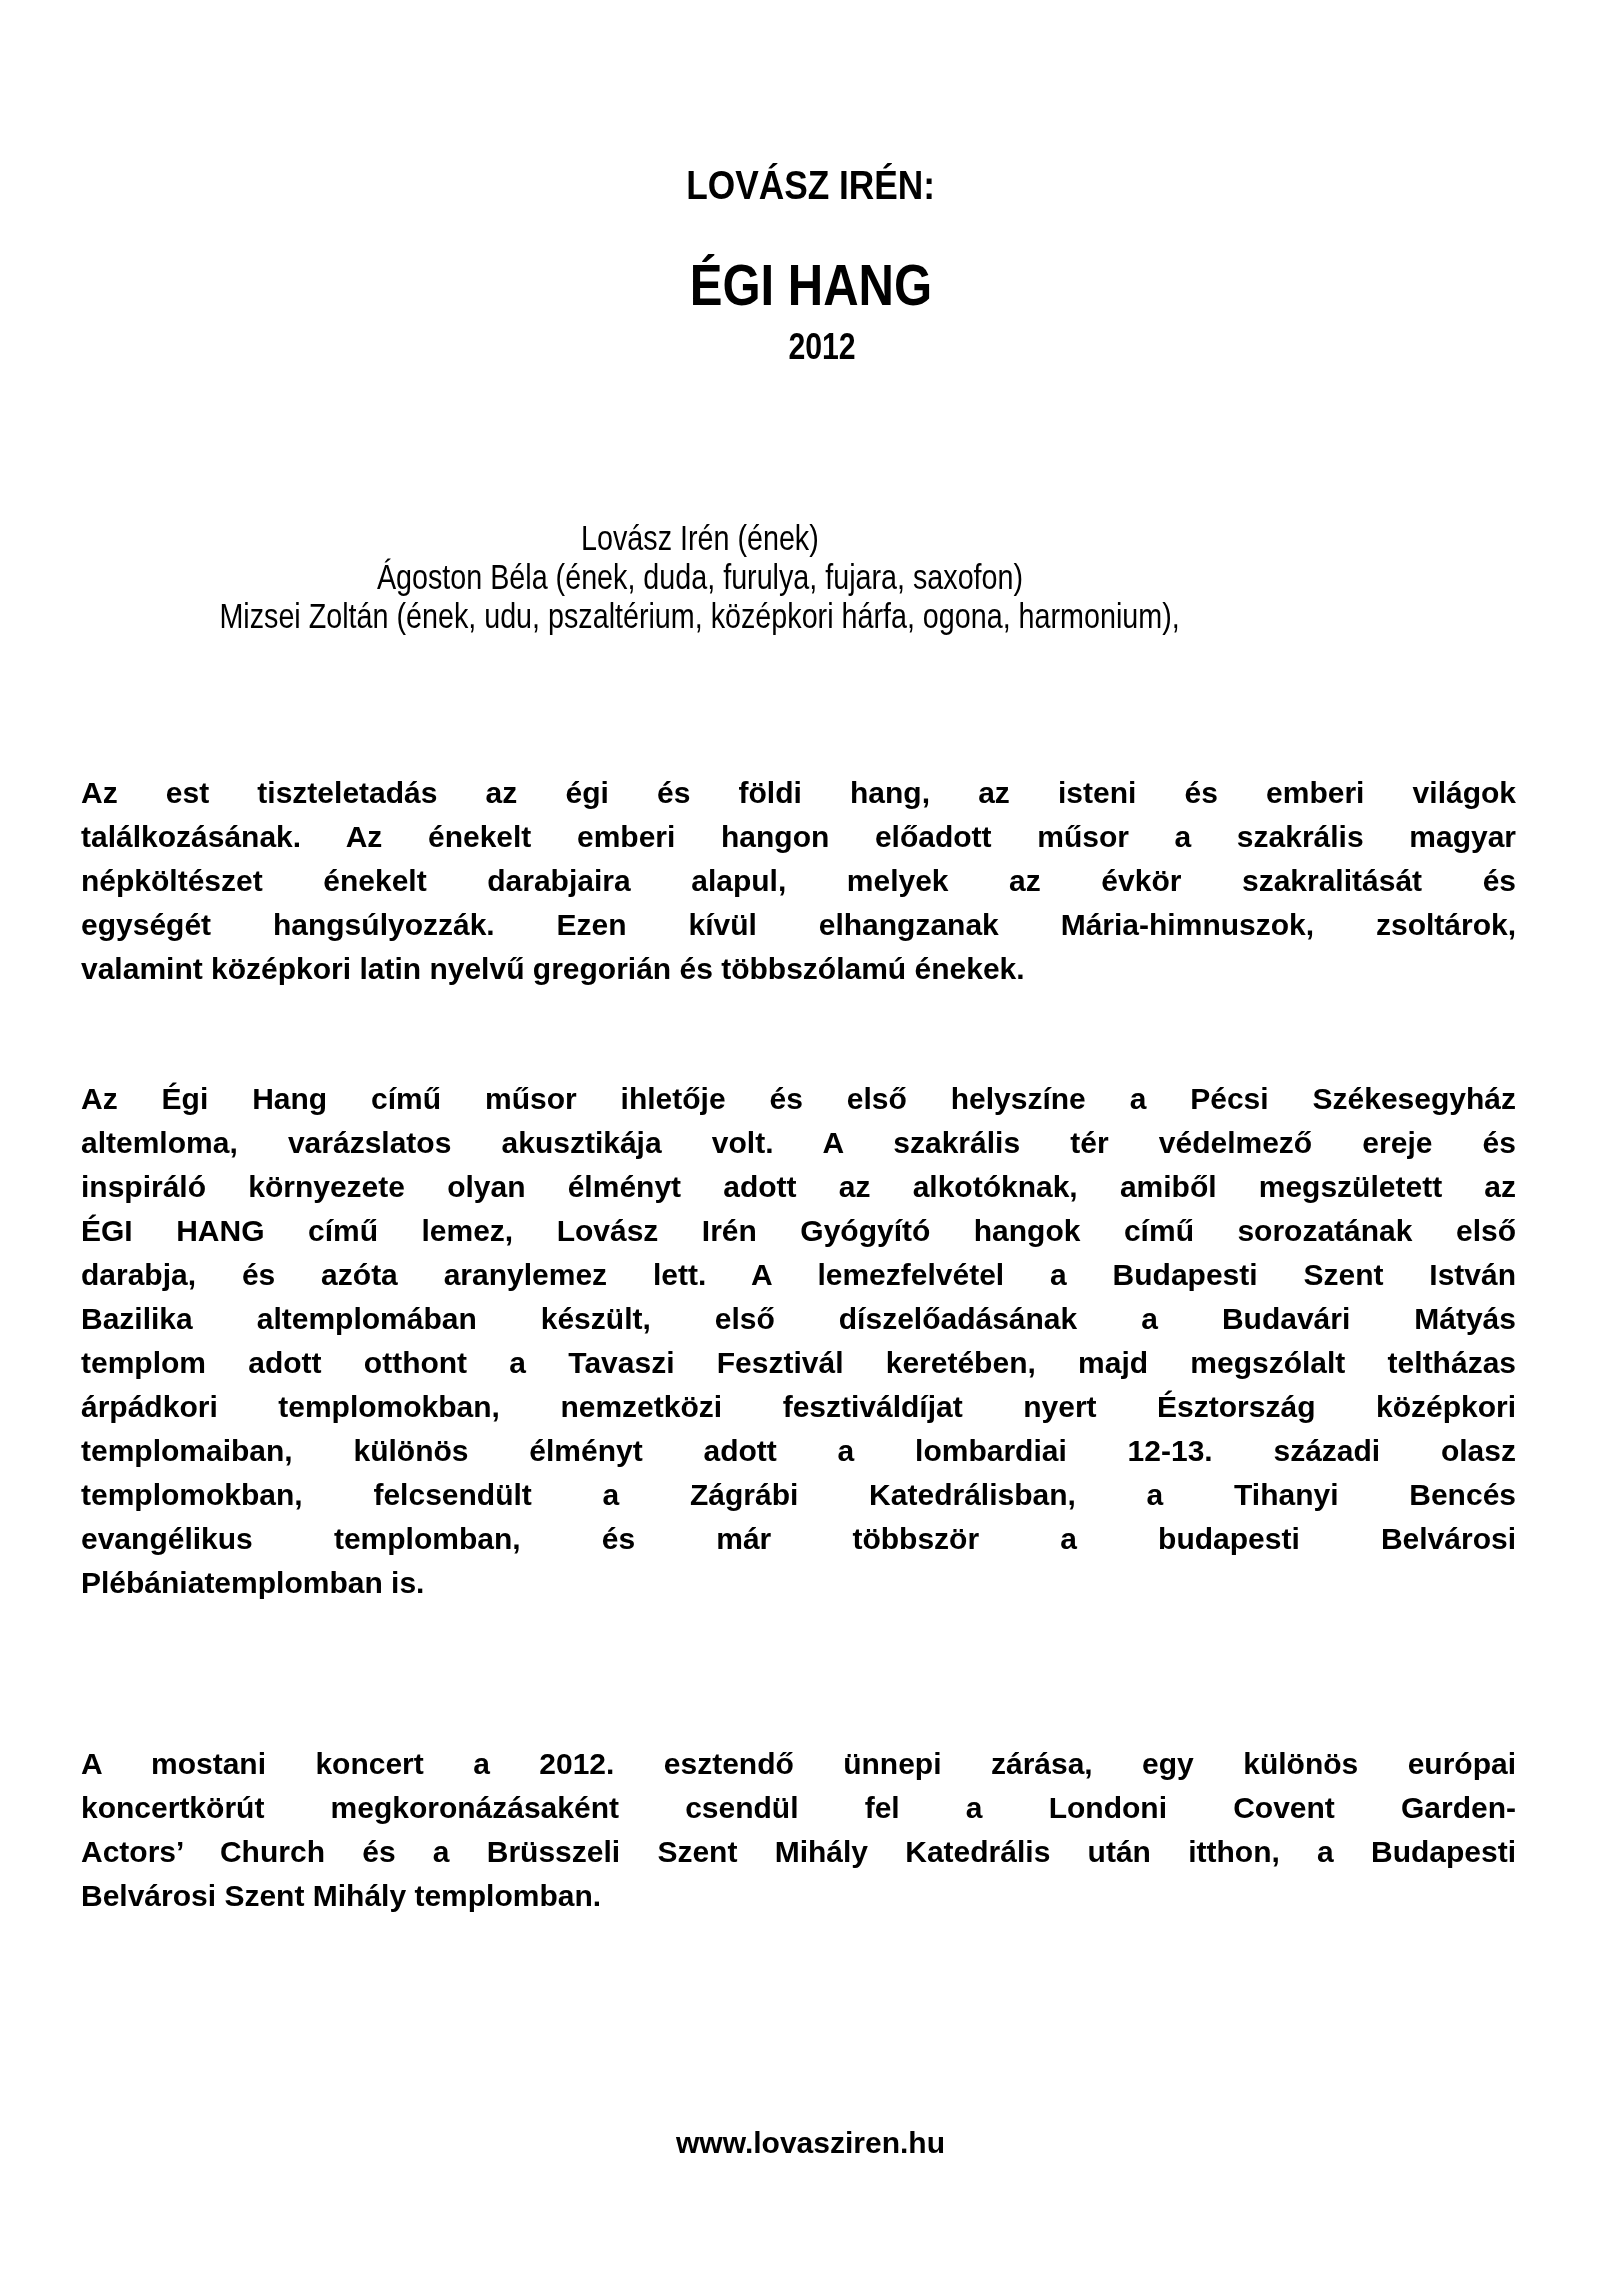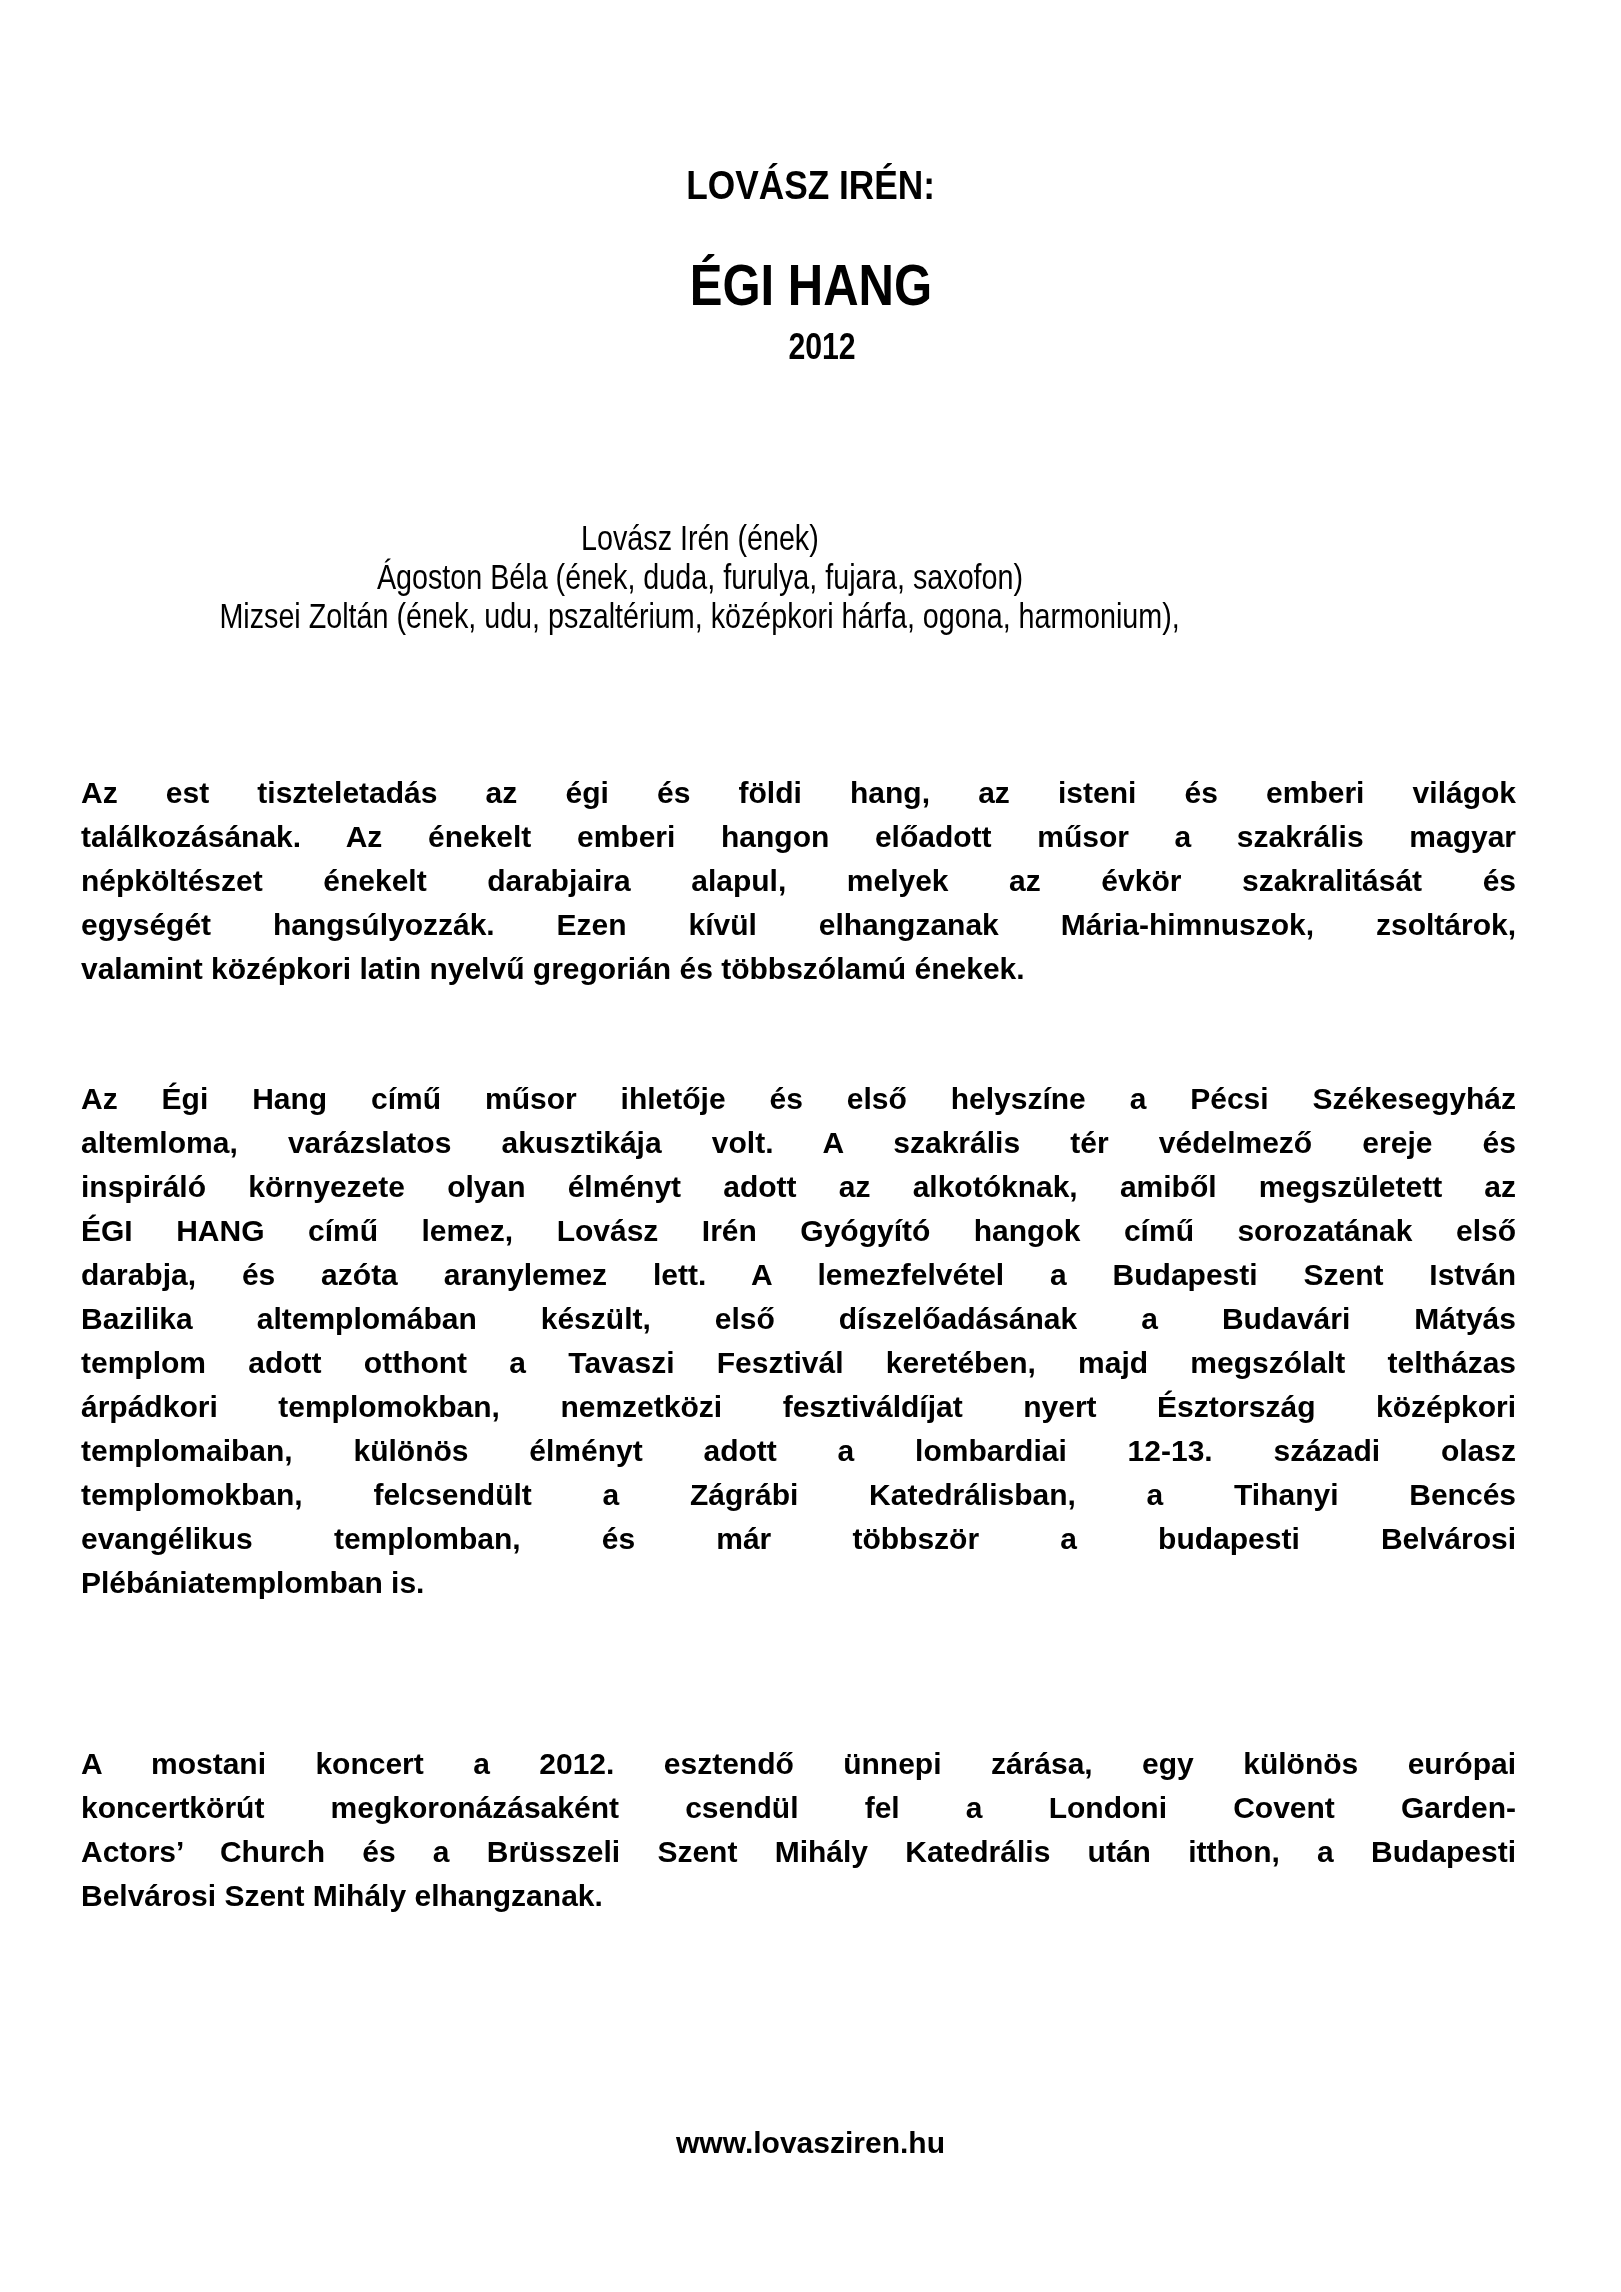--- a/index.html
+++ b/index.html
@@ -171,21 +171,21 @@
       <div class="line"><span>árpádkori templomokban, nemzetközi fesztiváldíjat nyert Észtország középkori</span></div>
       <div class="line"><span>templomaiban, különös élményt adott a lombardiai 12-13. századi olasz</span></div>
       <div class="line"><span>templomokban, felcsendült  a Zágrábi Katedrálisban, a Tihanyi Bencés</span></div>
       <div class="line"><span>evangélikus templomban, és már többször a budapesti Belvárosi</span></div>
       <div class="line last"><span>Plébániatemplomban is.</span></div>
     </div>
   <div class="para" id="para-3">
       <div class="line"><span>A mostani koncert a 2012. esztendő ünnepi zárása, egy különös európai</span></div>
       <div class="line"><span>koncertkörút megkoronázásaként csendül fel a Londoni Covent Garden-</span></div>
       <div class="line"><span>Actors’ Church és a Brüsszeli Szent Mihály Katedrális után itthon, a Budapesti</span></div>
-      <div class="line last"><span>Belvárosi Szent Mihály elhangzanak.</span></div>
+      <div class="line last"><span>Belvárosi Szent Mihály templomban.</span></div>
     </div>
 
   <div class="footer">
     <span>www.lovasziren.hu</span>
   </div>
 
 </div>
 
 
 </body></html>

